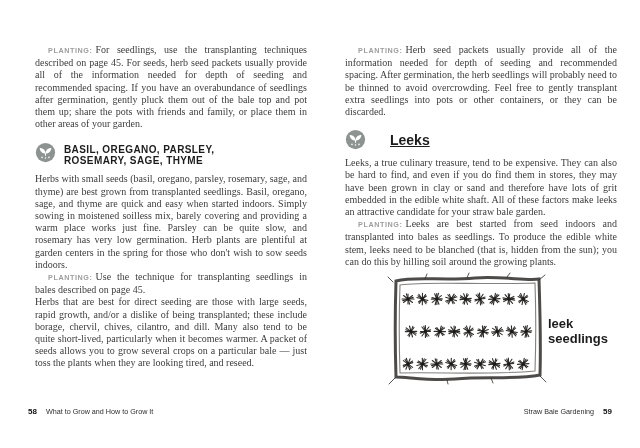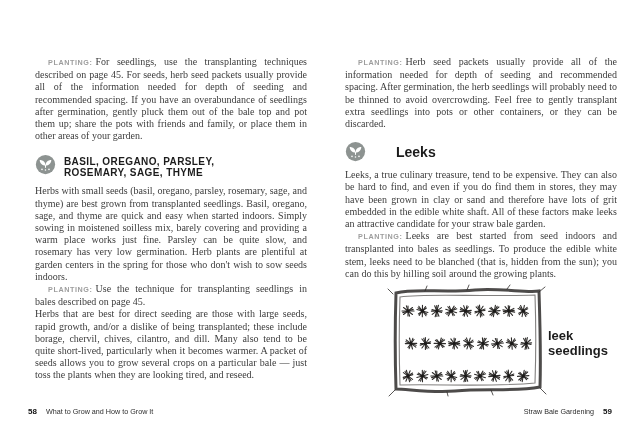--- a/index.html
+++ b/index.html
@@ -1,42 +1,42 @@
 <!DOCTYPE html>
 <html><head>
 <meta charset="utf-8">
 <style>
   html,body{margin:0;padding:0;}
   body{
     width:640px;height:448px;background:#ffffff;position:relative;overflow:hidden;
     font-family:"Liberation Serif", serif;color:#3c3c3c;
     -webkit-font-smoothing:antialiased;
   }
-  .page{position:absolute;top:12px;width:272px;height:392px;}
+  .page{position:absolute;top:0;width:272px;height:392px;}
   .page-left{left:35px;}
   .page-right{left:345px;}
 
   .body-p{font-size:10px;line-height:12.2px;text-align:justify;margin:0;color:#3c3c3c;}
   .first{margin-top:44px;}
   .indent{text-indent:13px;}
   .smallcap{
     font-family:"Liberation Sans", sans-serif;font-size:7.2px;font-weight:bold;
     letter-spacing:0.6px;color:#9d9d9d;margin-right:3px;
   }
 
   .sec-head{display:flex;align-items:flex-start;margin:12px 0 7px 0;}
   .sec-icon{width:21px;height:21px;flex:0 0 21px;margin-right:8px;}
   .sec-title{
     font-family:"Liberation Sans", sans-serif;font-size:10px;font-weight:bold;
     letter-spacing:0.4px;color:#1c1c1c;line-height:11px;padding-top:2px;max-width:215px;
   }
   .sec-head-leeks{display:flex;align-items:center;margin:11px 0 7px 0;}
   .leeks-title{
     font-family:"Liberation Sans", sans-serif;font-size:14px;font-weight:bold;
-    color:#1c1c1c;margin-left:22px;
+    color:#1c1c1c;margin-left:16px;text-decoration:underline;
   }
 
   .illustration{position:relative;height:116px;margin-top:4px;}
   .bale-svg{position:absolute;left:42px;top:0;}
   .ill-caption{
     position:absolute;left:203px;top:44px;
     font-family:"Liberation Sans", sans-serif;font-size:13px;font-weight:bold;color:#1c1c1c;
   }
 
   .footer{

